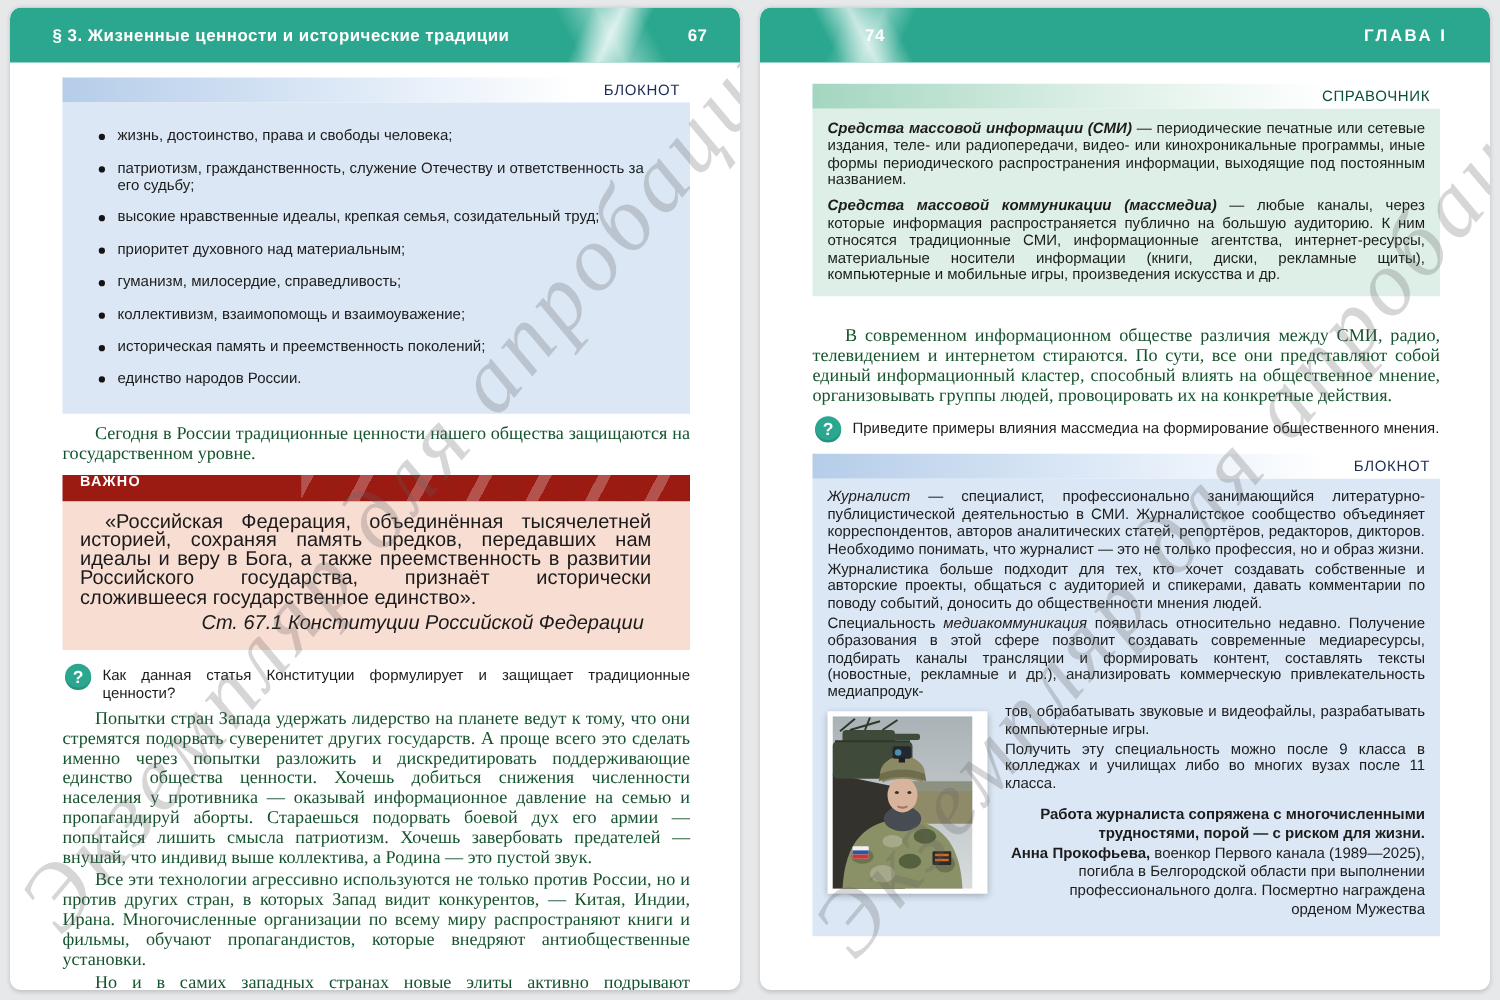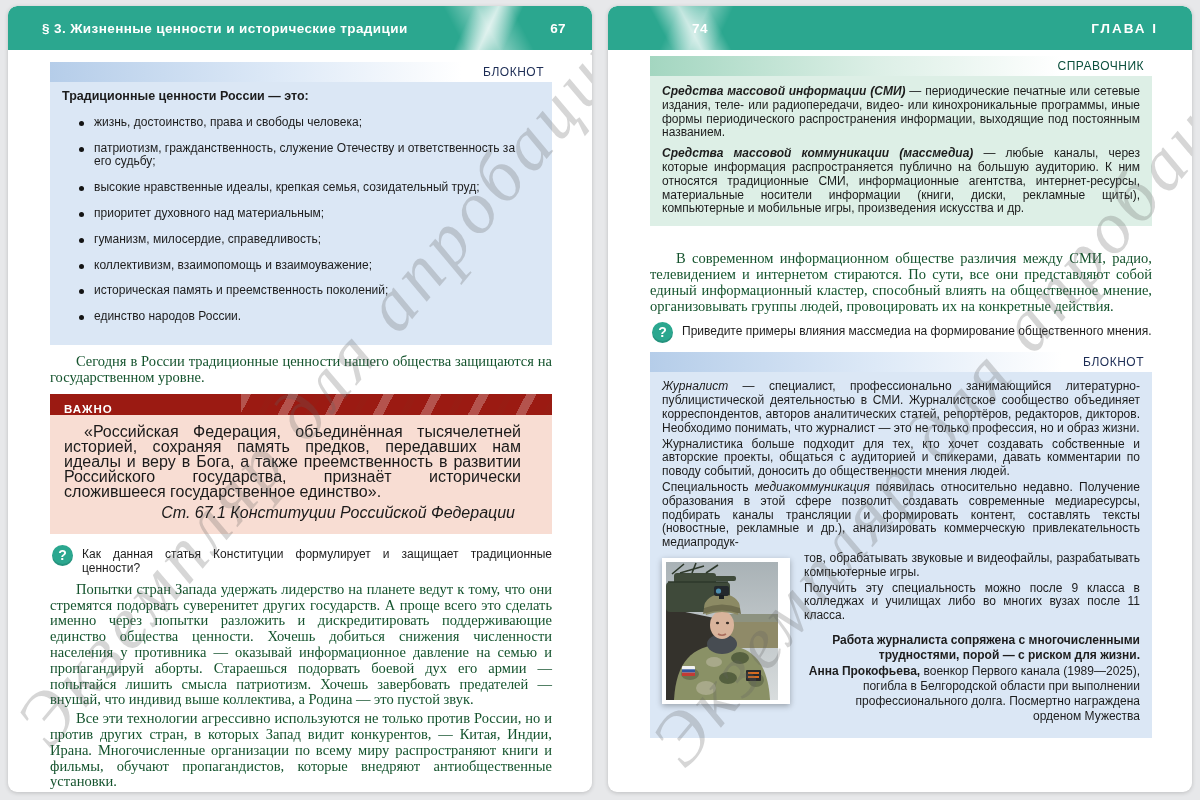--- a/index.html
+++ b/index.html
@@ -62,21 +62,21 @@
   }
 
   .ref-entry{margin:0 0 7px 0;}
   .ref-entry:last-child{margin-bottom:0;}
   .ref-term{font-weight:bold;font-style:italic;}
 
   
   .vazhno{margin:8px 0 11px 0;}
   .vz-head{
     position:relative;height:21px;background:#9b1a12;overflow:hidden;
-    display:flex;align-items:flex-end;
+    display:flex;align-items:flex-start;
   }
   .vz-head .vz-label{color:#fff;font-weight:bold;font-size:11.5px;letter-spacing:1px;padding-left:14px;position:relative;z-index:2;}
   .vz-head::after{
     content:'';position:absolute;right:0;top:0;bottom:0;width:62%;
     background:repeating-linear-gradient(118deg,
       rgba(255,255,255,.25) 0 9px, rgba(255,255,255,0) 9px 24px,
       rgba(150,30,20,.5) 24px 30px, rgba(255,255,255,0) 30px 42px);
   }
   .vz-body{
     background:#f8ddd3;padding:9px 31px 10px 14px;
@@ -132,21 +132,20 @@
     <div class="stripes stripes-r"></div>
   </div>
 
   <div class="content">
 
     <div class="infobox">
       <div class="box-head box-head-blue">
         <span>БЛОКНОТ</span>
       </div>
       <div class="box-body-blue">
-        <p class="bloknot-title">Традиционные ценности России — это:</p>
         <ul class="bullets">
           <li>жизнь, достоинство, права и свободы человека;</li>
           <li>патриотизм, гражданственность, служение Отечеству и ответственность за его судьбу;</li>
           <li>высокие нравственные идеалы, крепкая семья, созидательный труд;</li>
           <li>приоритет духовного над материальным;</li>
           <li>гуманизм, милосердие, справедливость;</li>
           <li>коллективизм, взаимопомощь и взаимоуважение;</li>
           <li>историческая память и преемственность поколений;</li>
           <li>единство народов России.</li>
         </ul>
@@ -178,21 +177,21 @@
   <div class="watermark wm-left">Экземпляр для апробации</div>
 </div>
 
 <div class="page page-right">
   <div class="pagehead" style="justify-content:space-between;padding:0 34px 0 84px;gap:34px;">
     <span class="ht" style="position:relative;z-index:2;">74</span>
     <span class="ht" style="letter-spacing:2px;">ГЛАВА I</span>
     <div class="stripes stripes-l"></div>
   </div>
 
-  <div class="content" style="padding-top:6px;">
+  <div class="content" style="padding-top:17px;">
 
     <div class="infobox">
       <div class="box-head box-head-green">
         <span>СПРАВОЧНИК</span>
       </div>
       <div class="box-body-green">
         <p class="ref-entry"><span class="ref-term">Средства массовой информации (СМИ)</span><span> — периодические печатные или сетевые издания, теле- или радиопередачи, видео- или кинохроникальные программы, иные формы периодического распространения информации, выходящие под постоянным названием.</span></p>
         <p class="ref-entry"><span class="ref-term">Средства массовой коммуникации (массмедиа)</span><span> — любые каналы, через которые информация распространяется публично на большую аудиторию. К ним относятся традиционные СМИ, информационные агентства, интернет-ресурсы, материальные носители информации (книги, диски, рекламные щиты), компьютерные и мобильные игры, произведения искусства и др.</span></p>
       </div>
     </div>

